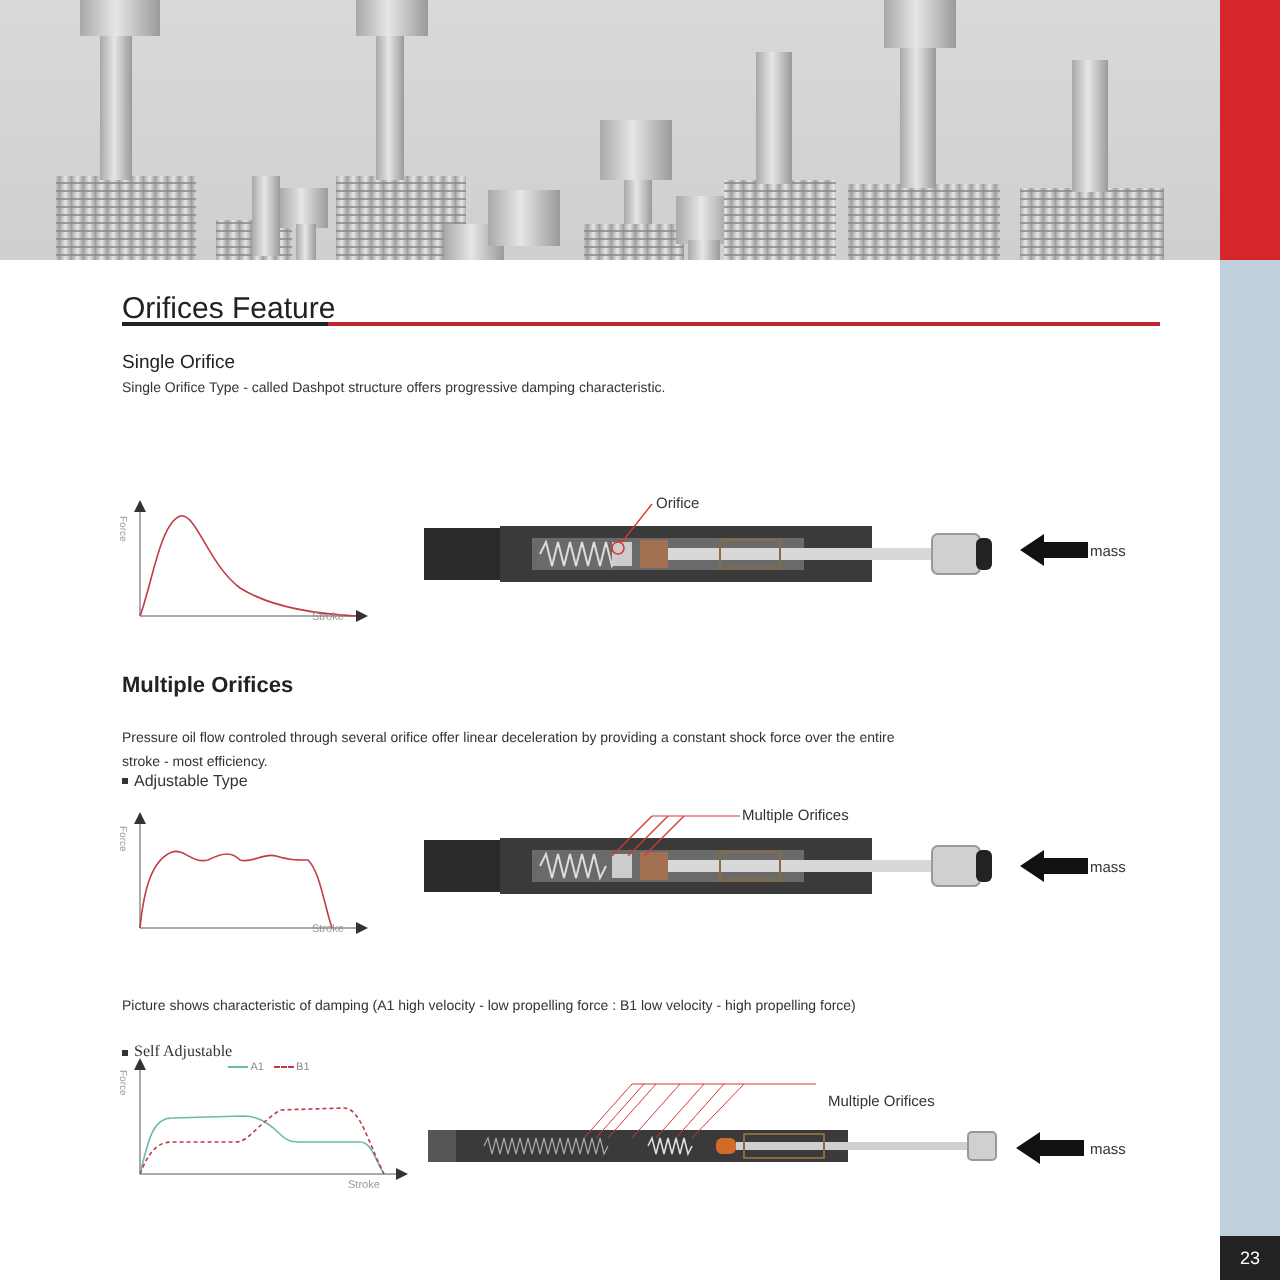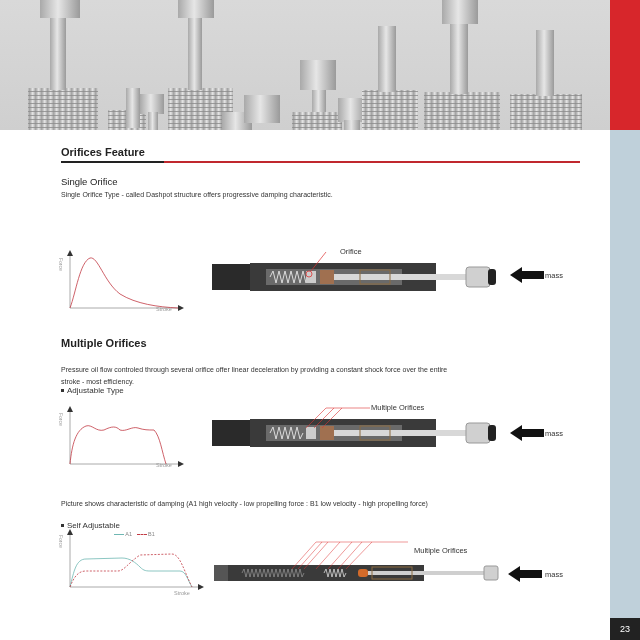--- a/index.html
+++ b/index.html
@@ -2,21 +2,21 @@
 <html><head>
 <meta charset="utf-8">
 <style>
   html,body{margin:0;padding:0;}
   body{width:640px;height:640px;position:relative;overflow:hidden;background:#ffffff;font-family:"Liberation Sans",sans-serif;color:#222;}
   .hero{position:absolute;left:0;top:0;width:610px;height:130px;background:linear-gradient(180deg,#d9d9d9 0%,#cfcfcf 100%);overflow:hidden;}
   .strip-red{position:absolute;left:610px;top:0;width:30px;height:130px;background:#d7262b;}
   .strip-blue{position:absolute;left:610px;top:130px;width:30px;height:488px;background:#bfd0da;}
   .page-num{position:absolute;left:610px;top:618px;width:30px;height:22px;background:#222222;color:#fff;font-size:9px;display:flex;align-items:center;justify-content:center;}
   .abs{position:absolute;}
-  .h1{left:61px;top:146px;font-size:11px;font-weight:bold;color:#222;}
+  .h1{left:61px;top:146px;font-size:15px;font-weight:normal;color:#222;}
   .rule-dark{left:61px;top:161px;width:103px;height:2px;background:#222;}
   .rule-red{left:164px;top:161px;width:416px;height:2px;background:#c0282e;}
   .h2{left:61px;top:176px;font-size:9.5px;font-weight:normal;color:#222;}
   .h2b{left:61px;top:337px;font-size:11px;font-weight:bold;color:#222;}
   .desc{font-size:7px;color:#333;line-height:12px;}
   .sub{font-size:8px;color:#333;margin-top:33px;}
   .bullet{display:inline-block;width:3px;height:3px;background:#333;margin-right:3px;vertical-align:middle;}
   .label{font-size:7.5px;color:#333;}
   svg{position:absolute;overflow:visible;}
 </style>
@@ -90,21 +90,21 @@
   <path d="M60,15 l3,-6 l3,12 l3,-12 l3,12 l3,-12 l3,12 l3,-12 l3,12 l3,-12 l3,12 l3,-12 l3,12 l3,-6" fill="none" stroke="#ddd" stroke-width="1"></path>
   <rect x="96" y="9" width="10" height="12" fill="#ccc"></rect>
   <rect x="110" y="8" width="14" height="14" fill="#a07050"></rect>
   <rect x="124" y="12" width="140" height="6" fill="#d8d8d8"></rect>
   <rect x="150" y="8" width="30" height="14" fill="none" stroke="#8a6a40" stroke-width="1"></rect>
   <rect x="256" y="5" width="24" height="20" rx="3" fill="#d0d0d0" stroke="#999"></rect>
   <rect x="278" y="7" width="8" height="16" rx="3" fill="#222"></rect>
   <circle cx="99" cy="12" r="3" fill="none" stroke="#d33" stroke-width="0.8"></circle>
   <line x1="101" y1="9" x2="116" y2="-10" stroke="#d33" stroke-width="0.7"></line>
 </svg>
-<div class="abs label" style="left:340px;top:247px;">Orifice</div>
+<div class="abs label" style="left:328px;top:247px;">Orifice</div>
 <div class="abs" style="left:510px;top:267px;">
   <svg width="34" height="16" style="position:static">
       <polygon points="0,8 12,0 12,4 34,4 34,12 12,12 12,16" fill="#111"></polygon>
     </svg>
 </div>
 <div class="abs label" style="left:545px;top:271px;">mass</div>
 
 <div class="abs h2b">Multiple Orifices</div>
 <div class="abs sub" style="left:61px;top:353px;"><span class="bullet"></span><span>Adjustable Type</span></div>
 <div class="abs desc" style="left:61px;top:364px;width:520px;">
@@ -139,21 +139,21 @@
   <line x1="116" y1="-10" x2="160" y2="-10" stroke="#d33" stroke-width="0.6"></line>
 </svg>
 <div class="abs label" style="left:371px;top:403px;">Multiple Orifices</div>
 <div class="abs" style="left:510px;top:425px;">
   <svg width="34" height="16" style="position:static">
       <polygon points="0,8 12,0 12,4 34,4 34,12 12,12 12,16" fill="#111"></polygon>
     </svg>
 </div>
 <div class="abs label" style="left:545px;top:429px;">mass</div>
 
-<div class="abs sub" style="left:61px;top:488px;"><span class="bullet"></span><span>Self Adjustable</span></div>
+<div class="abs sub" style="left:61px;top:488px;font-family:Liberation Serif, serif;"><span class="bullet"></span><span>Self Adjustable</span></div>
 <div class="abs desc" style="left:61px;top:498px;">Picture shows characteristic of damping (A1 high velocity - low propelling force : B1 low velocity - high propelling force)</div>
 
 <svg style="left:62px;top:541px;" width="140" height="62">
   <line x1="8" y1="46" x2="136" y2="46" stroke="#aaa" stroke-width="1"></line>
   <polygon points="136,43 142,46 136,49" fill="#333"></polygon>
   <line x1="8" y1="46" x2="8" y2="-8" stroke="#aaa" stroke-width="1"></line>
   <polygon points="5,-6 8,-12 11,-6" fill="#333"></polygon>
   <path d="M8,46 C12,30 14,18 24,18 L60,17 C68,17 74,22 78,26 C82,30 84,30 90,30 L118,30 C124,30 126,40 130,46" fill="none" stroke="#6fb7b3" stroke-width="0.8"></path>
   <path d="M8,46 C12,36 16,30 24,30 L56,30 C62,30 66,22 78,14 L110,13 C118,13 122,30 130,46" fill="none" stroke="#c23a44" stroke-width="0.8" stroke-dasharray="2,1.5"></path>
 </svg>

